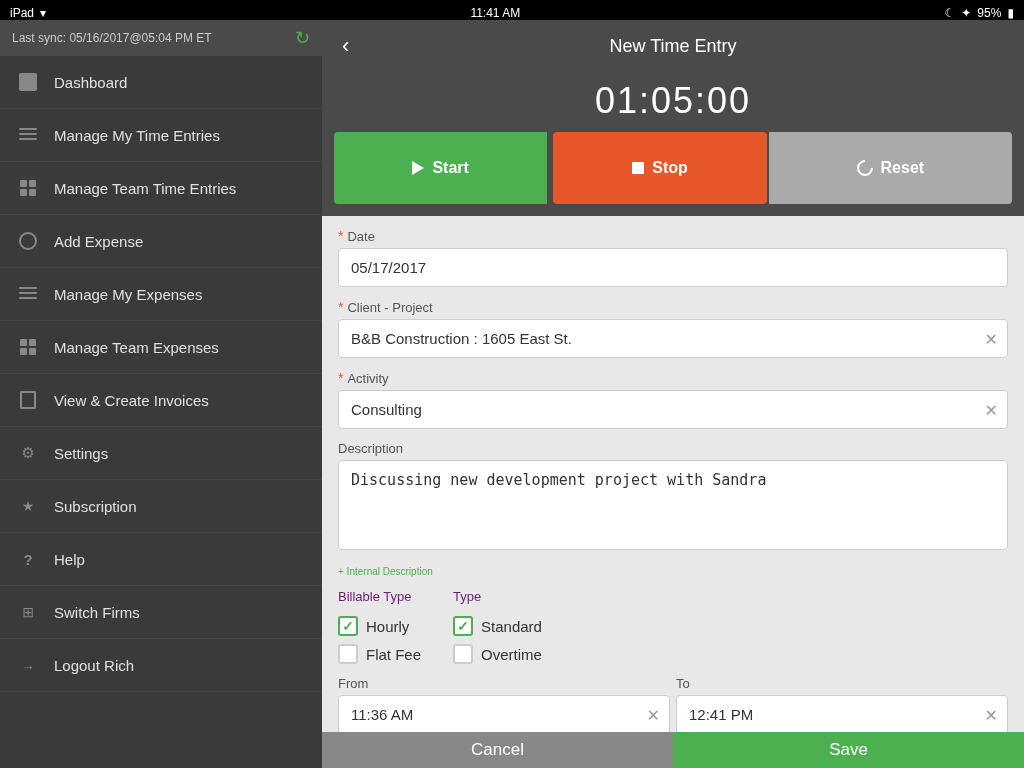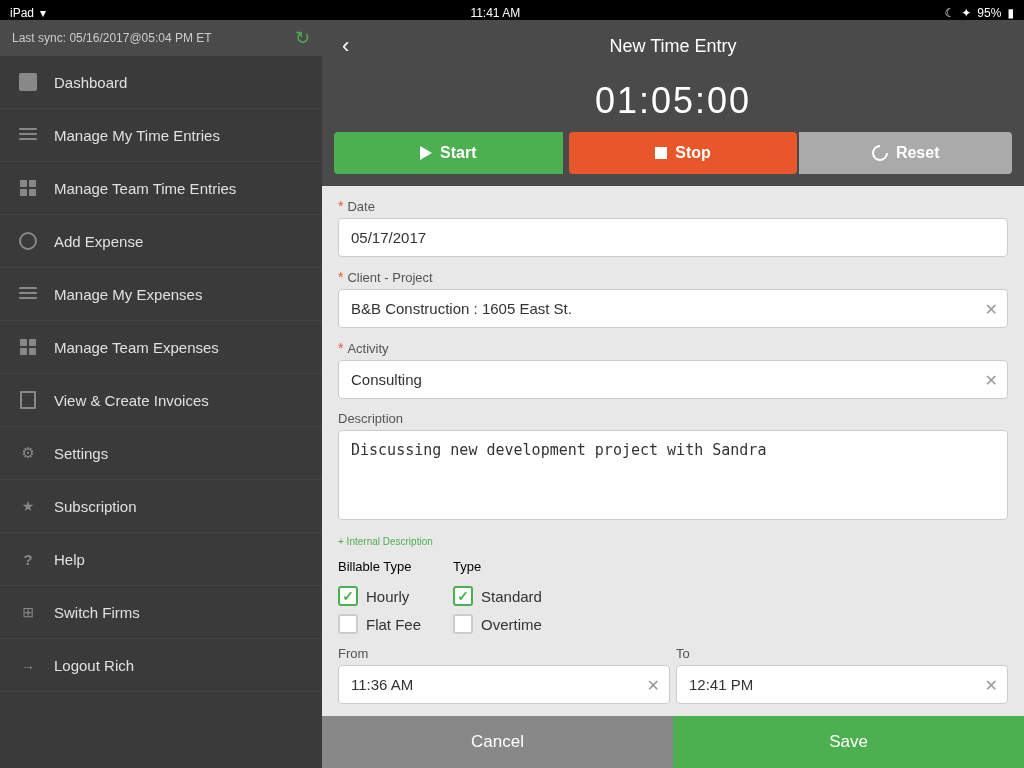--- a/index.html
+++ b/index.html
@@ -46,50 +46,50 @@
     .panel-header { background: #4a4a4a; height: 52px; display: flex; align-items: center; justify-content: center; position: relative; flex-shrink: 0; }
     .back-btn { position: absolute; left: 12px; background: none; border: none; color: #fff; font-size: 22px; cursor: pointer; padding: 4px 8px; }
     .panel-title { color: #fff; font-size: 18px; font-weight: 500; }
 
     
     .timer-section { background: #4a4a4a; padding: 8px 0 12px 0; display: flex; flex-direction: column; align-items: center; flex-shrink: 0; }
     .timer-display { color: #fff; font-size: 36px; font-weight: 300; letter-spacing: 2px; margin-bottom: 10px; }
     .timer-controls { display: flex; gap: 0; width: 100%; padding: 0 12px; }
     .btn-start { flex: 1; background: #4CAF50; border: none; color: #fff; padding: 12px; font-size: 16px; font-weight: 600; cursor: pointer; display: flex; align-items: center; justify-content: center; gap: 8px; margin-right: 6px; border-radius: 4px 0 0 4px; }
     .btn-stop { flex: 1; background: #e8572a; border: none; color: #fff; padding: 12px; font-size: 16px; font-weight: 600; cursor: pointer; display: flex; align-items: center; justify-content: center; gap: 8px; border-radius: 4px; }
-    .btn-reset { flex: 1; background: #aaa; border: none; color: #fff; padding: 4px; font-size: 16px; font-weight: 600; cursor: pointer; display: flex; align-items: center; justify-content: center; gap: 8px; margin-left: 2px; border-radius: 0 4px 4px 0; }
+    .btn-reset { flex: 1; background: #aaa; border: none; color: #fff; padding: 27px; font-size: 16px; font-weight: 600; cursor: pointer; display: flex; align-items: center; justify-content: center; gap: 8px; margin-left: 2px; border-radius: 0 4px 4px 0; }
 
     
     .form-area { flex: 1; overflow-y: auto; padding: 12px 16px; background: #e8e8e8; }
     .form-group { margin-bottom: 12px; }
     .form-label { font-size: 13px; color: #555; margin-bottom: 4px; display: flex; align-items: center; gap: 4px; }
     .required-star { color: #e8572a; font-size: 14px; }
     .form-input { width: 100%; padding: 10px 12px; border: 1px solid #ccc; border-radius: 4px; font-size: 15px; background: #fff; color: #333; outline: none; }
     .form-input-with-clear { position: relative; }
     .form-input-with-clear input { width: 100%; padding: 10px 36px 10px 12px; border: 1px solid #ccc; border-radius: 4px; font-size: 15px; background: #fff; color: #333; outline: none; }
     .clear-btn { position: absolute; right: 10px; top: 50%; transform: translateY(-50%); background: none; border: none; cursor: pointer; color: #999; font-size: 16px; }
     .form-textarea { width: 100%; padding: 10px 12px; border: 1px solid #ccc; border-radius: 4px; font-size: 15px; background: #fff; color: #333; outline: none; resize: none; height: 90px; }
     .internal-desc-link { color: #4CAF50; font-size: 10px; cursor: pointer; margin-bottom: 12px; display: block; }
 
     
     .checkbox-row { display: flex; gap: 32px; margin-bottom: 12px; }
     .checkbox-group { display: flex; flex-direction: column; gap: 8px; }
-    .checkbox-group-label { font-size: 13px; color: #000000; margin-bottom: 4px; }
+    .checkbox-group-label { font-size: 13px; color: #701a75; margin-bottom: 4px; }
     .checkbox-item { display: flex; align-items: center; gap: 8px; font-size: 15px; color: #333; }
     .checkbox-custom { width: 20px; height: 20px; border: 2px solid #ccc; border-radius: 3px; display: flex; align-items: center; justify-content: center; background: #fff; cursor: pointer; flex-shrink: 0; }
     .checkbox-custom.checked { background: #fff; border-color: #4CAF50; }
     .checkmark { color: #4CAF50; font-size: 14px; font-weight: bold; }
 
     
     .time-row { display: flex; gap: 6px; margin-bottom: 12px; }
     .time-field { flex: 1; }
     .time-field label { font-size: 13px; color: #555; margin-bottom: 4px; display: block; }
 
     
-    .bottom-actions { display: flex; height: 52px; flex-shrink: 0; }
+    .bottom-actions { display: flex; height: 36px; flex-shrink: 0; }
     .btn-cancel { flex: 1; background: #888; border: none; color: #fff; font-size: 17px; cursor: pointer; font-weight: 400; }
     .btn-save { flex: 1; background: #4CAF50; border: none; color: #fff; font-size: 17px; cursor: pointer; font-weight: 500; }
 
     
     .play-triangle { width: 0; height: 0; border-top: 7px solid transparent; border-bottom: 7px solid transparent; border-left: 12px solid #fff; }
     .stop-square { width: 12px; height: 12px; background: #fff; }
     .reset-circle { width: 16px; height: 16px; border: 2px solid #fff; border-radius: 50%; border-right-color: transparent; transform: rotate(-45deg); }
   </style>
 </head>
 <body>

